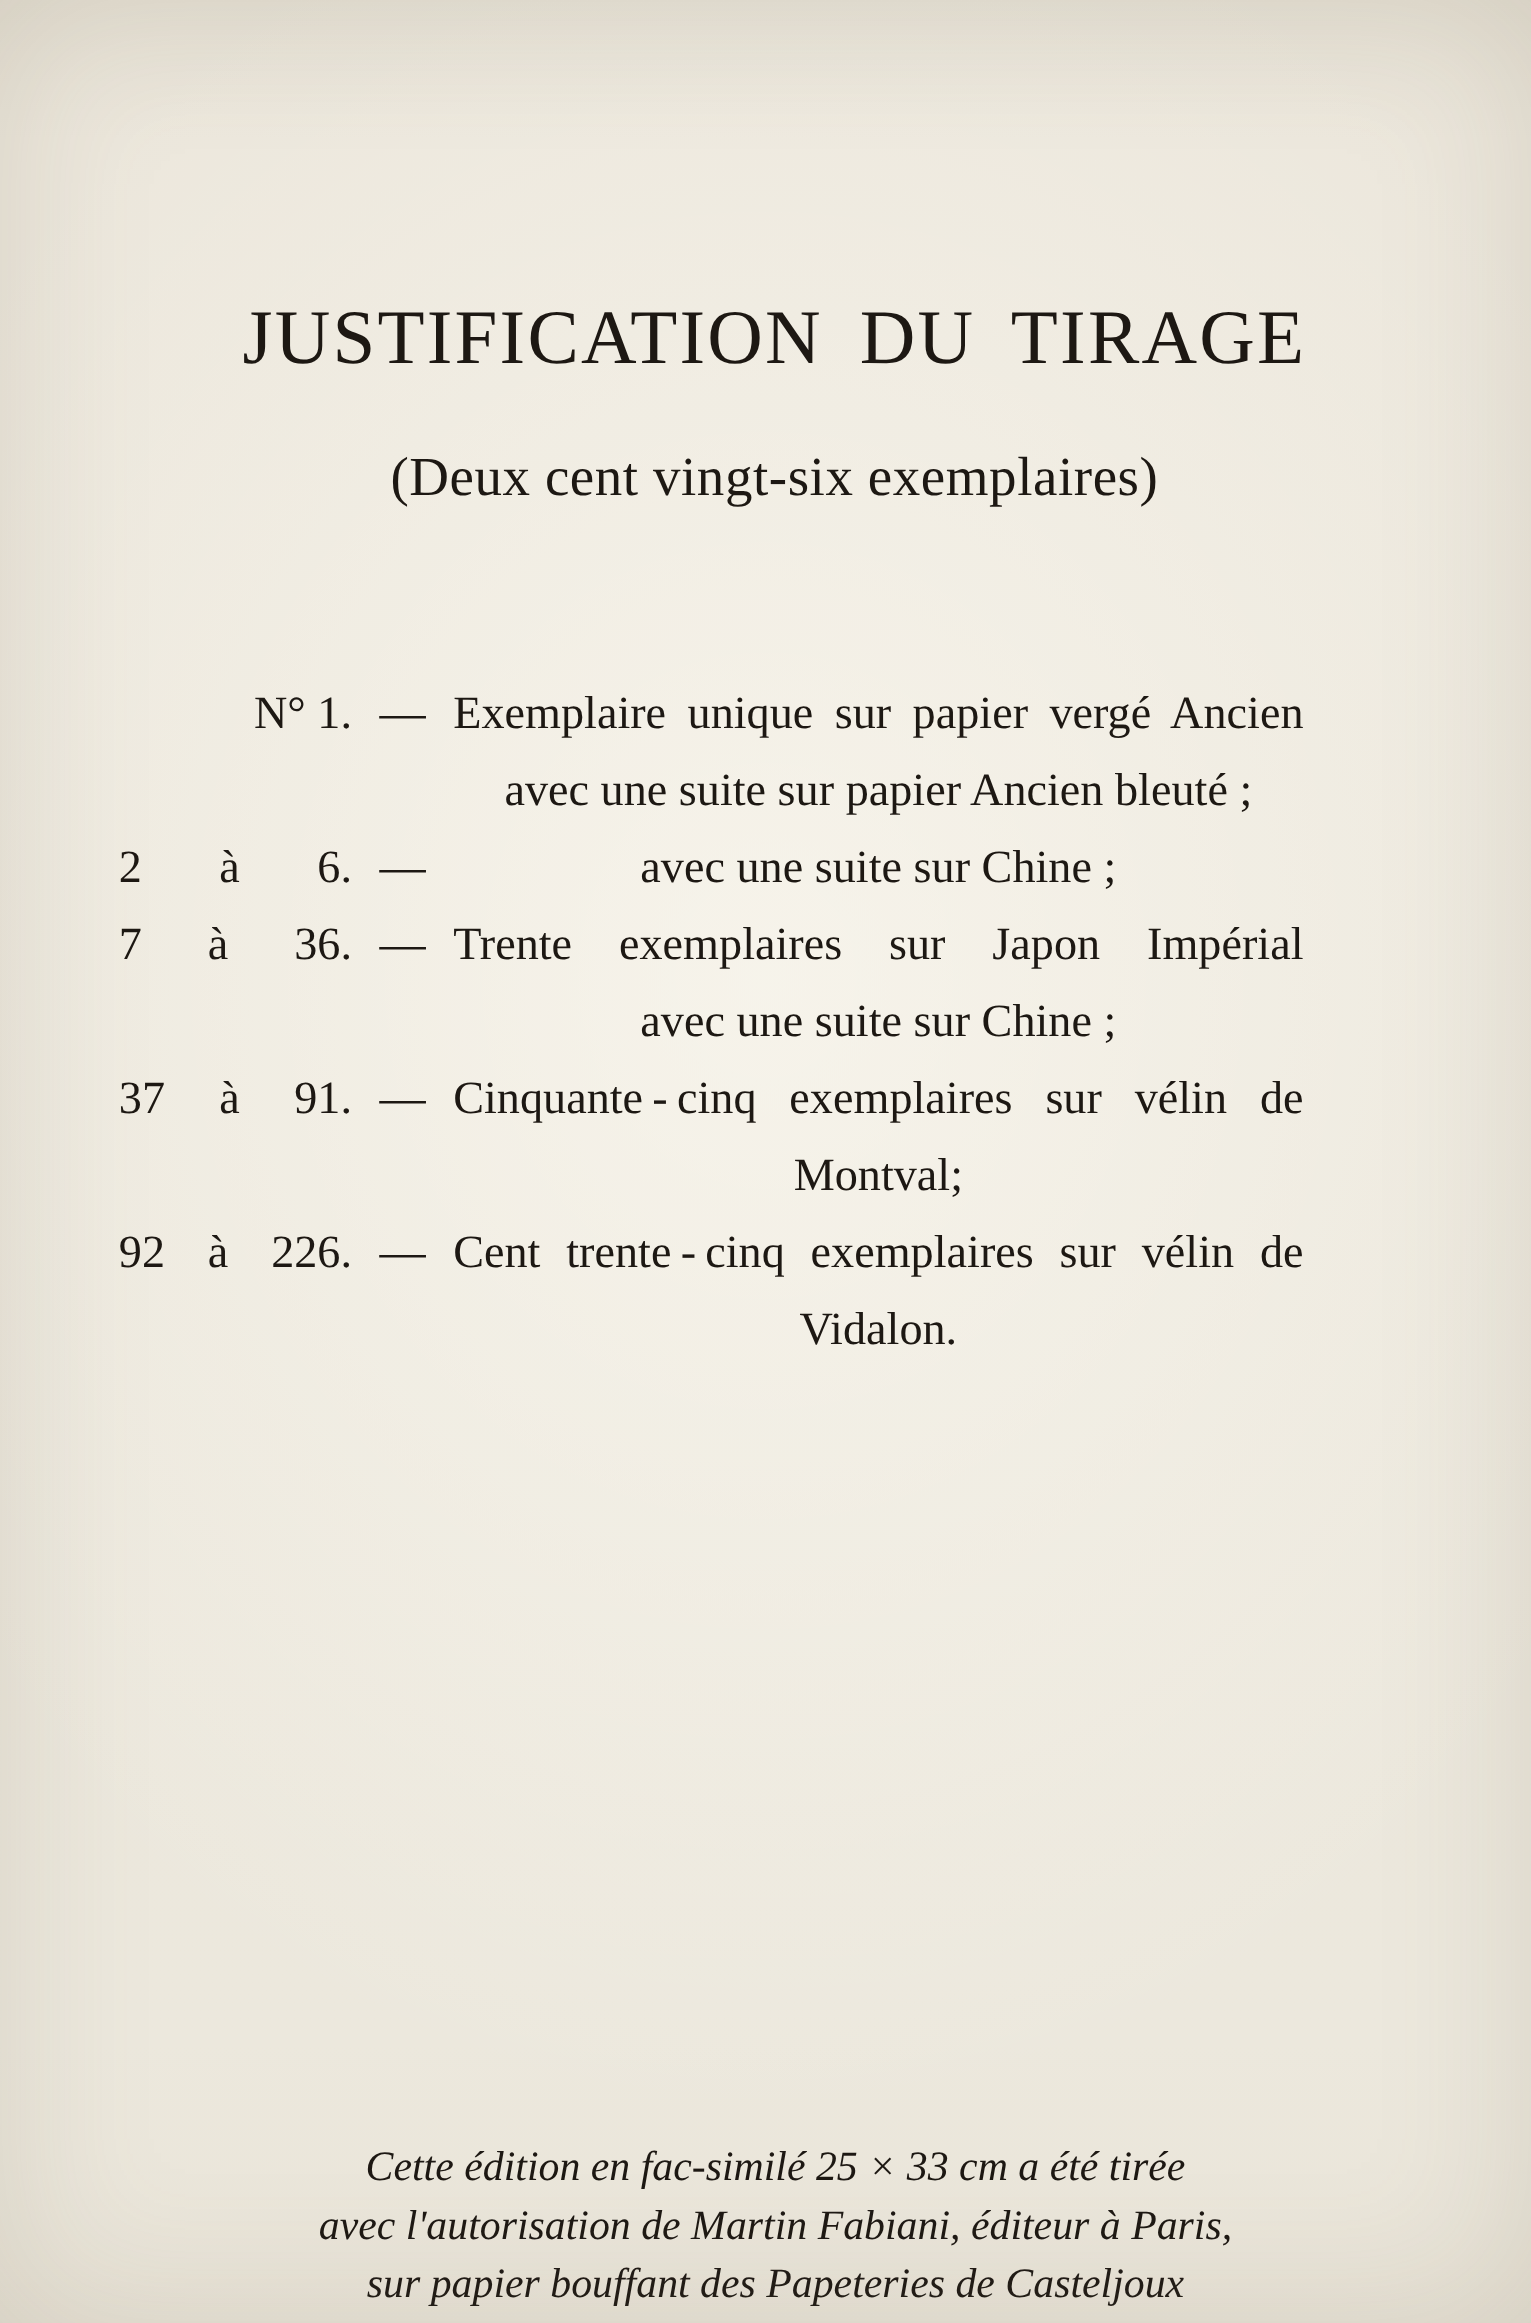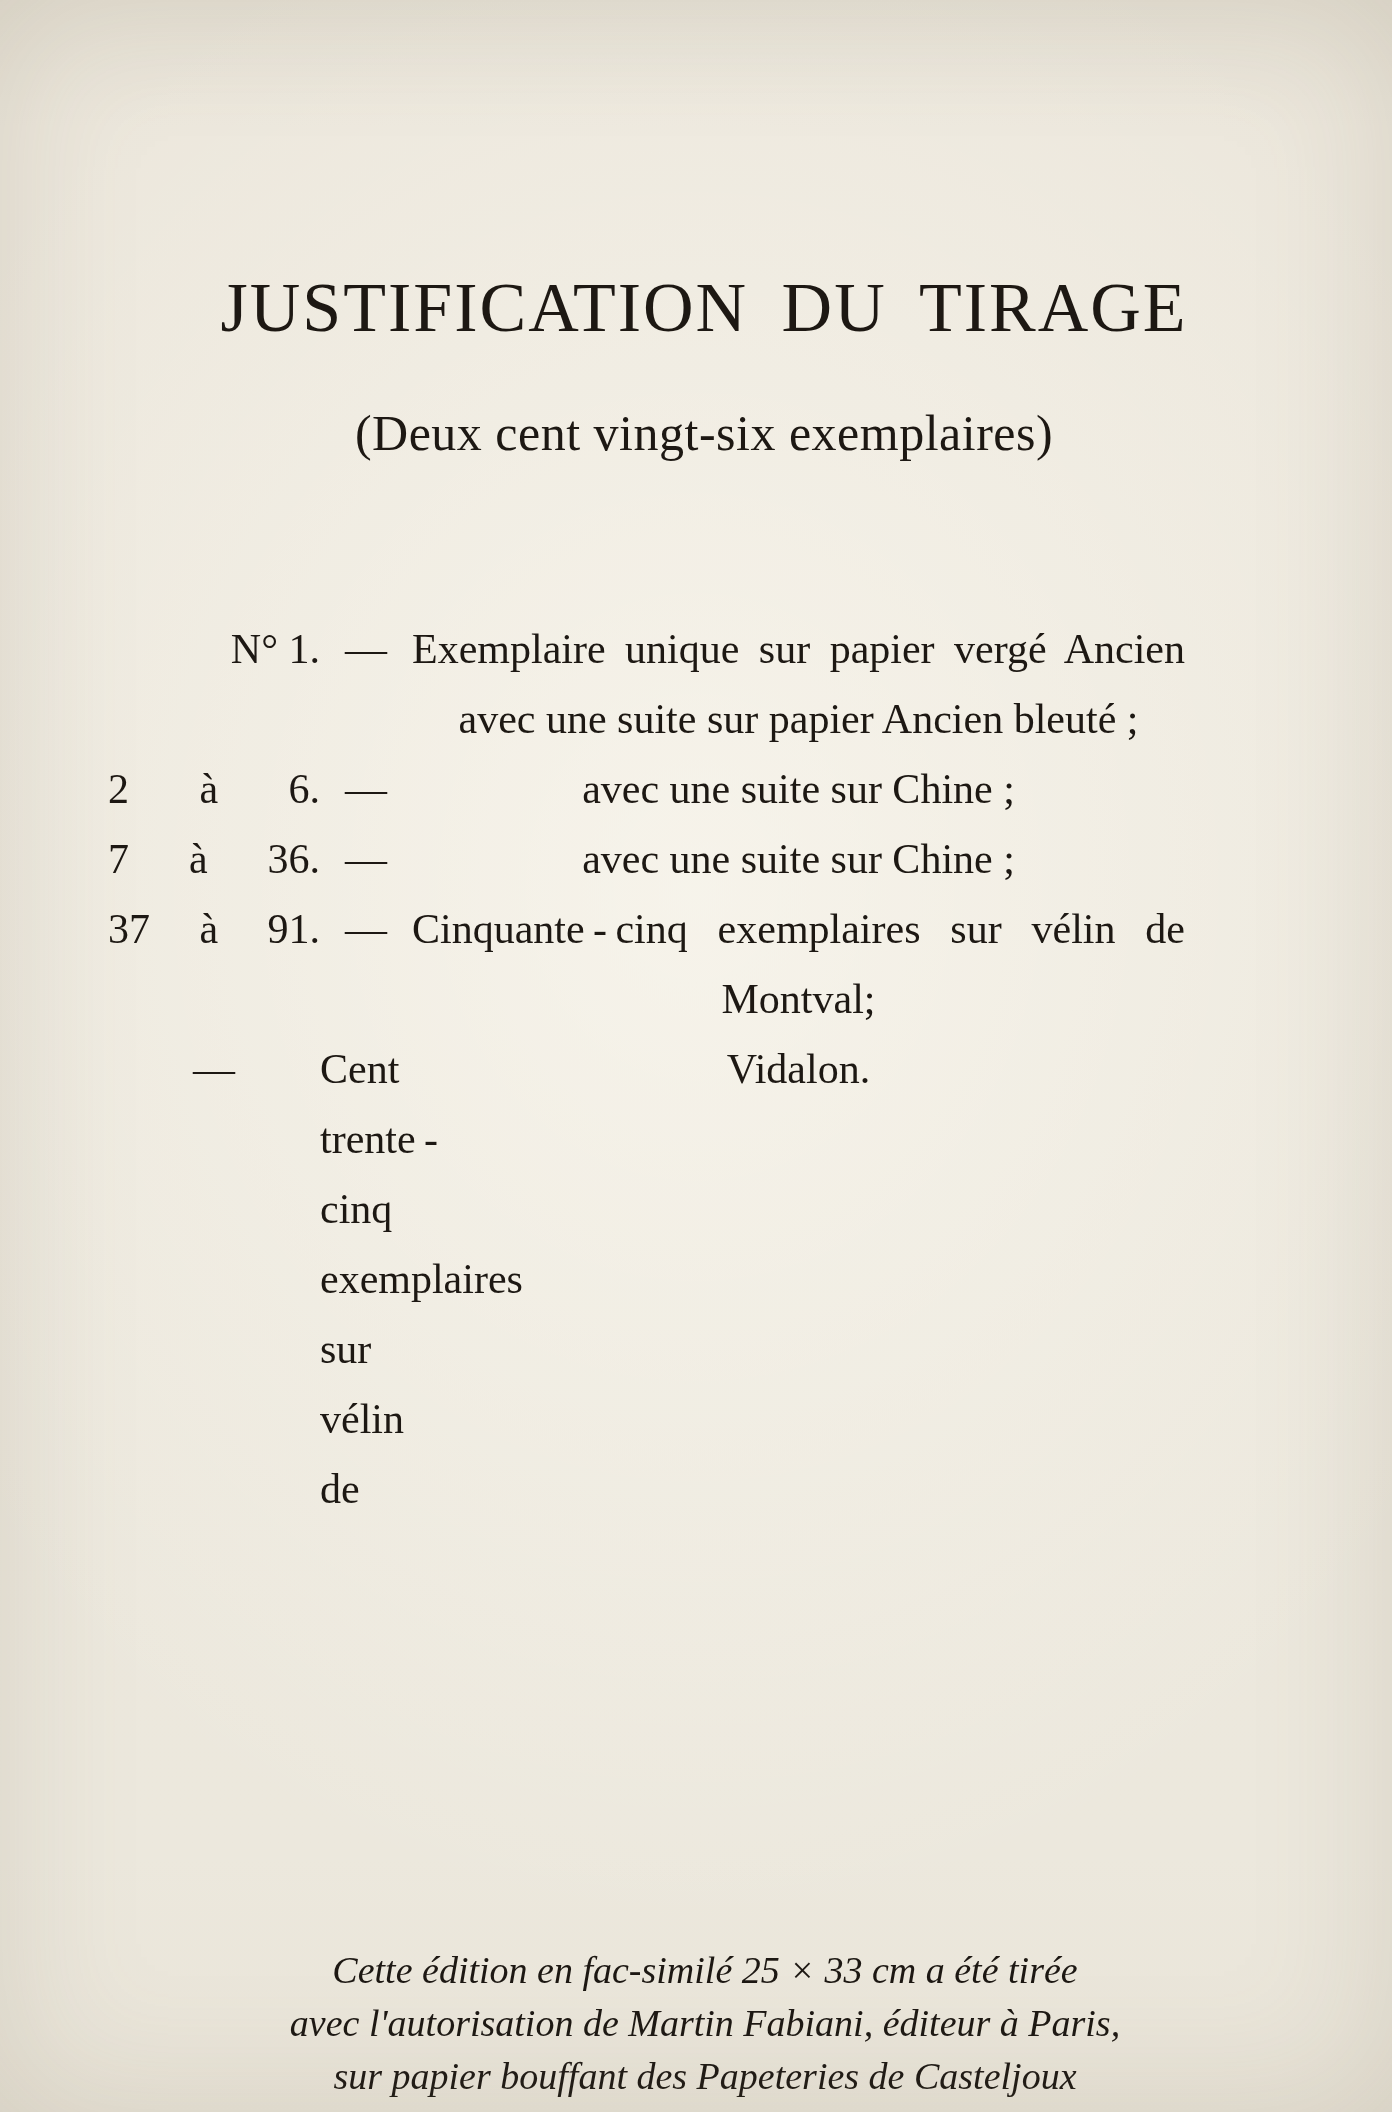--- a/index.html
+++ b/index.html
@@ -110,31 +110,33 @@
 
     <div class="entry">
       <span class="entry-label">2 à 6.</span>
       <span class="entry-dash">—</span>
       <span class="entry-line-2">avec une suite sur Chine ;</span>
     </div>
 
     <div class="entry">
       <span class="entry-label">7 à 36.</span>
       <span class="entry-dash">—</span>
+      <span class="entry-line-1">Trente exemplaires sur Japon Impérial</span>
       <span class="entry-line-2">avec une suite sur Chine ;</span>
     </div>
 
     <div class="entry">
       <span class="entry-label">37 à 91.</span>
       <span class="entry-dash">—</span>
       <span class="entry-line-1">Cinquante - cinq exemplaires sur vélin de</span>
       <span class="entry-line-2">Montval;</span>
     </div>
 
     <div class="entry">
+      <span class="entry-label">92 à 226.</span>
       <span class="entry-dash">—</span>
       <span class="entry-line-1">Cent trente - cinq exemplaires sur vélin de</span>
       <span class="entry-line-2">Vidalon.</span>
     </div>
 
   </div>
 
   <div class="colophon">
     <div>Cette édition en fac-similé 25 × 33 cm a été tirée</div>
     <div>avec l'autorisation de Martin Fabiani, éditeur à Paris,</div>

